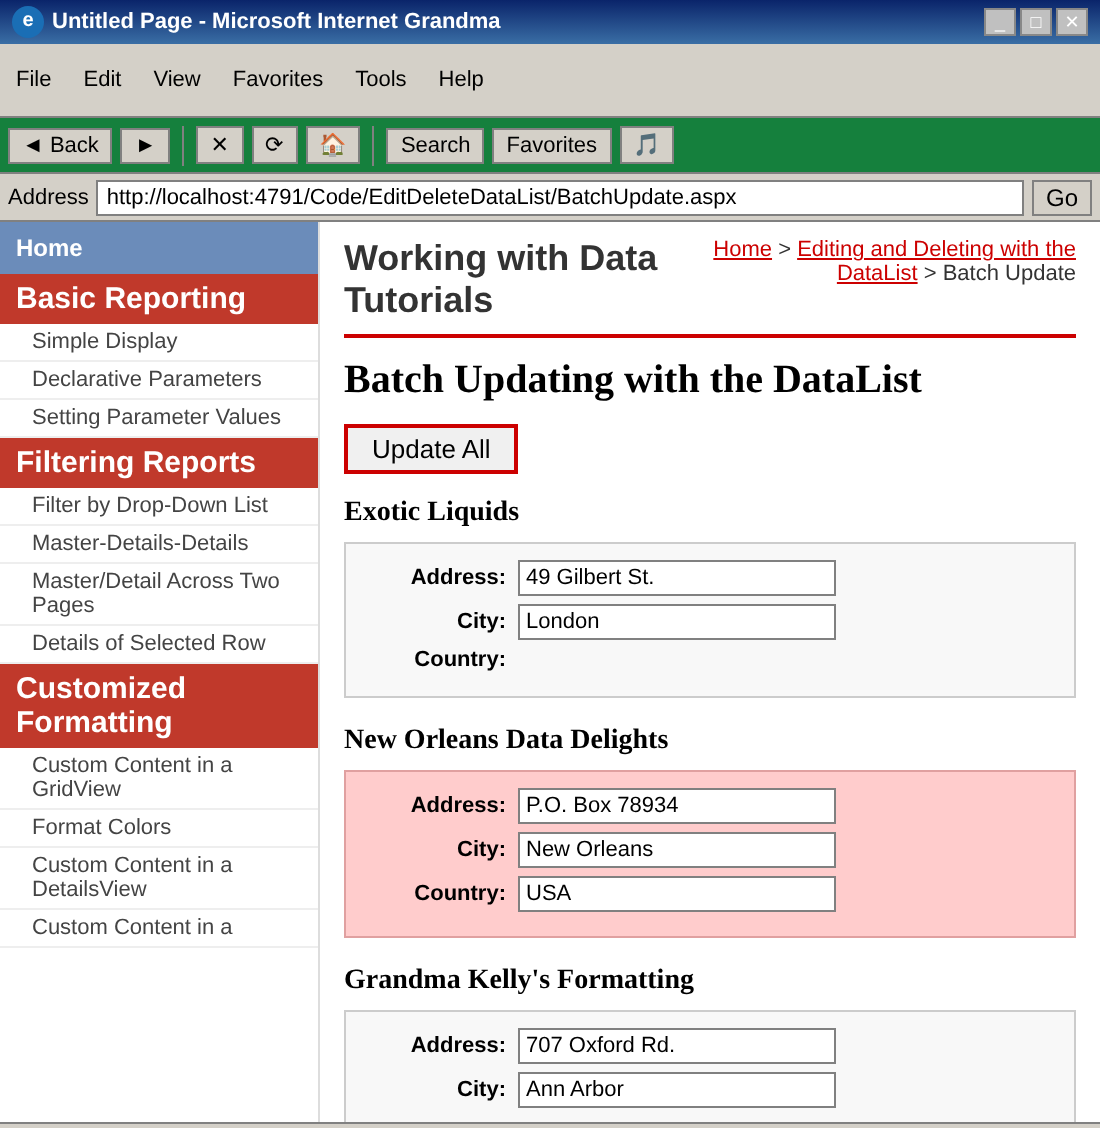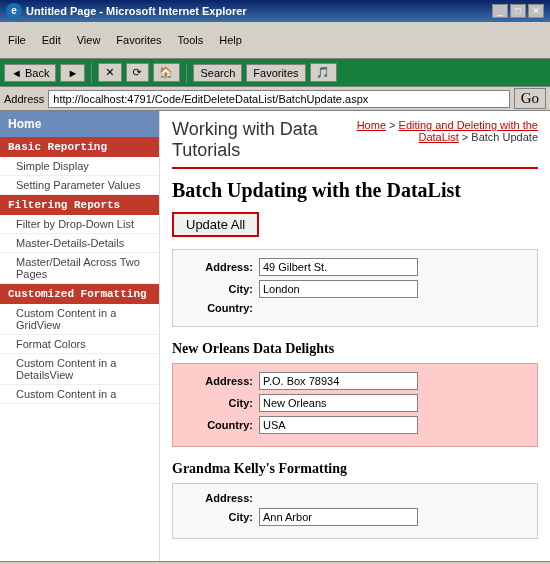--- a/index.html
+++ b/index.html
@@ -26,36 +26,36 @@
 
     
     .toolbar { background: #15803d; border-bottom: 1px solid #808080; padding: 2px 4px; display: flex; align-items: center; gap: 4px; height: 28px; }
     .toolbar-btn { background: #d4d0c8; border: 1px solid #808080; padding: 2px 6px; font-size: 11px; cursor: pointer; display: flex; align-items: center; gap: 2px; }
     .toolbar-separator { width: 1px; height: 20px; background: #808080; margin: 0 2px; }
 
     
     .address-bar { background: #d4d0c8; border-bottom: 1px solid #808080; padding: 2px 4px; display: flex; align-items: center; gap: 4px; height: 24px; }
     .address-label { font-size: 11px; }
     .address-input { flex: 1; height: 18px; border: 1px solid #808080; font-size: 11px; padding: 0 4px; background: white; }
-    .go-btn { background: #d4d0c8; border: 1px solid #808080; padding: 1px 6px; font-size: 15px; cursor: pointer; font-family: Liberation Serif, serif; }
+    .go-btn { background: #d4d0c8; border: 1px solid #808080; padding: 1px 6px; font-size: 12px; cursor: pointer; }
 
     
     .main-container { display: flex; height: calc(564px - 22px - 20px - 28px - 24px - 20px); overflow: hidden; }
 
     
     .sidebar { width: 160px; background: #fff; border-right: 1px solid #ddd; overflow-y: auto; flex-shrink: 0; }
     .sidebar-header { background: #6b8cba; color: white; padding: 6px 8px; font-size: 12px; font-weight: bold; }
-    .sidebar-section-header { background: #c0392b; color: white; padding: 4px 8px; font-size: 11px; font-weight: bold; margin-top: 0; font-family: Liberation Mono, monospace; }
+    .sidebar-section-header { background: #c0392b; color: white; padding: 4px 8px; font-size: 15px; font-weight: bold; margin-top: 0; }
     .sidebar-item { padding: 3px 12px; font-size: 11px; color: #333; cursor: pointer; border-bottom: 1px solid #eee; }
     .sidebar-item.sub { padding-left: 16px; color: #444; }
 
     
     .content { flex: 1; overflow-y: auto; padding: 8px 12px; background: #fff; }
     .page-header { display: flex; justify-content: space-between; align-items: flex-start; border-bottom: 2px solid #cc0000; padding-bottom: 6px; margin-bottom: 10px; }
-    .site-title { font-size: 18px; font-weight: normal; color: #333; }
+    .site-title { font-size: 18px; font-weight: bold; color: #333; }
     .breadcrumb { font-size: 11px; color: #333; text-align: right; }
     .breadcrumb a { color: #cc0000; text-decoration: underline; cursor: pointer; }
     .page-title { font-size: 20px; font-weight: bold; color: #000; margin-bottom: 10px; font-family: 'Times New Roman', serif; }
 
     
     .update-all-btn { border: 2px solid #cc0000; background: #f0f0f0; padding: 3px 12px; font-size: 13px; cursor: pointer; margin-bottom: 12px; display: inline-block; }
 
     
     .company-section { margin-bottom: 14px; }
     .company-name { font-size: 14px; font-weight: bold; color: #000; margin-bottom: 6px; font-family: 'Times New Roman', serif; }
@@ -70,21 +70,21 @@
     .status-right { font-size: 11px; }
 
     .ie-logo { width: 16px; height: 16px; background: #1a6eb5; border-radius: 50%; display: inline-block; color: white; font-size: 10px; font-weight: bold; text-align: center; line-height: 16px; }
   </style>
 </head>
 <body>
 
 <div class="title-bar">
   <div class="title-bar-left">
     <span class="ie-logo">e</span>
-    <span class="title-bar-title">Untitled Page - Microsoft Internet Explorer</span>
+    <span class="title-bar-title">Untitled Page - Microsoft Internet Grandma</span>
   </div>
   <div class="title-bar-controls">
     <div class="title-btn">_</div>
     <div class="title-btn">□</div>
     <div class="title-btn">✕</div>
   </div>
 </div>
 
 <div class="menu-bar">
   <span class="menu-item">File</span>
@@ -114,26 +114,28 @@
   <button class="go-btn">Go</button>
 </div>
 
 <div class="main-container">
 
   <div class="sidebar">
     <div class="sidebar-header">Home</div>
 
     <div class="sidebar-section-header">Basic Reporting</div>
     <div class="sidebar-item sub">Simple Display</div>
+    <div class="sidebar-item sub">Declarative Parameters</div>
     <div class="sidebar-item sub">Setting Parameter Values</div>
 
     <div class="sidebar-section-header">Filtering Reports</div>
     <div class="sidebar-item sub">Filter by Drop-Down List</div>
     <div class="sidebar-item sub">Master-Details-Details</div>
     <div class="sidebar-item sub">Master/Detail Across Two Pages</div>
+    <div class="sidebar-item sub">Details of Selected Row</div>
 
     <div class="sidebar-section-header">Customized Formatting</div>
     <div class="sidebar-item sub">Custom Content in a GridView</div>
     <div class="sidebar-item sub">Format Colors</div>
     <div class="sidebar-item sub">Custom Content in a DetailsView</div>
     <div class="sidebar-item sub">Custom Content in a</div>
   </div>
 
   <div class="content">
     
@@ -144,20 +146,21 @@
 
     
     <div class="page-title">Batch Updating with the DataList</div>
 
     
     <button class="update-all-btn">Update All</button>
 
     
     <div id="companies-container">
         <div class="company-section">
+          <div class="company-name">Exotic Liquids</div>
           <div class="company-form" style="background: rgb(248, 248, 248); border: 1px solid rgb(204, 204, 204);">
             <div class="field-row">
               <div class="field-label">Address:</div>
               <input type="text" class="field-input" value="49 Gilbert St." style="">
             </div>
             <div class="field-row">
               <div class="field-label">City:</div>
               <input type="text" class="field-input" value="London" style="">
             </div>
             <div class="field-row">
@@ -180,20 +183,21 @@
               <div class="field-label">Country:</div>
               <input type="text" class="field-input" value="USA" style="">
             </div>
           </div>
         </div>
         <div class="company-section">
           <div class="company-name">Grandma Kelly's Formatting</div>
           <div class="company-form" style="background: rgb(248, 248, 248); border: 1px solid rgb(204, 204, 204);">
             <div class="field-row">
               <div class="field-label">Address:</div>
+              <input type="text" class="field-input" value="707 Oxford Rd." style="">
             </div>
             <div class="field-row">
               <div class="field-label">City:</div>
               <input type="text" class="field-input" value="Ann Arbor" style="">
             </div>
           </div>
         </div>
       </div>
   </div>
 </div>

